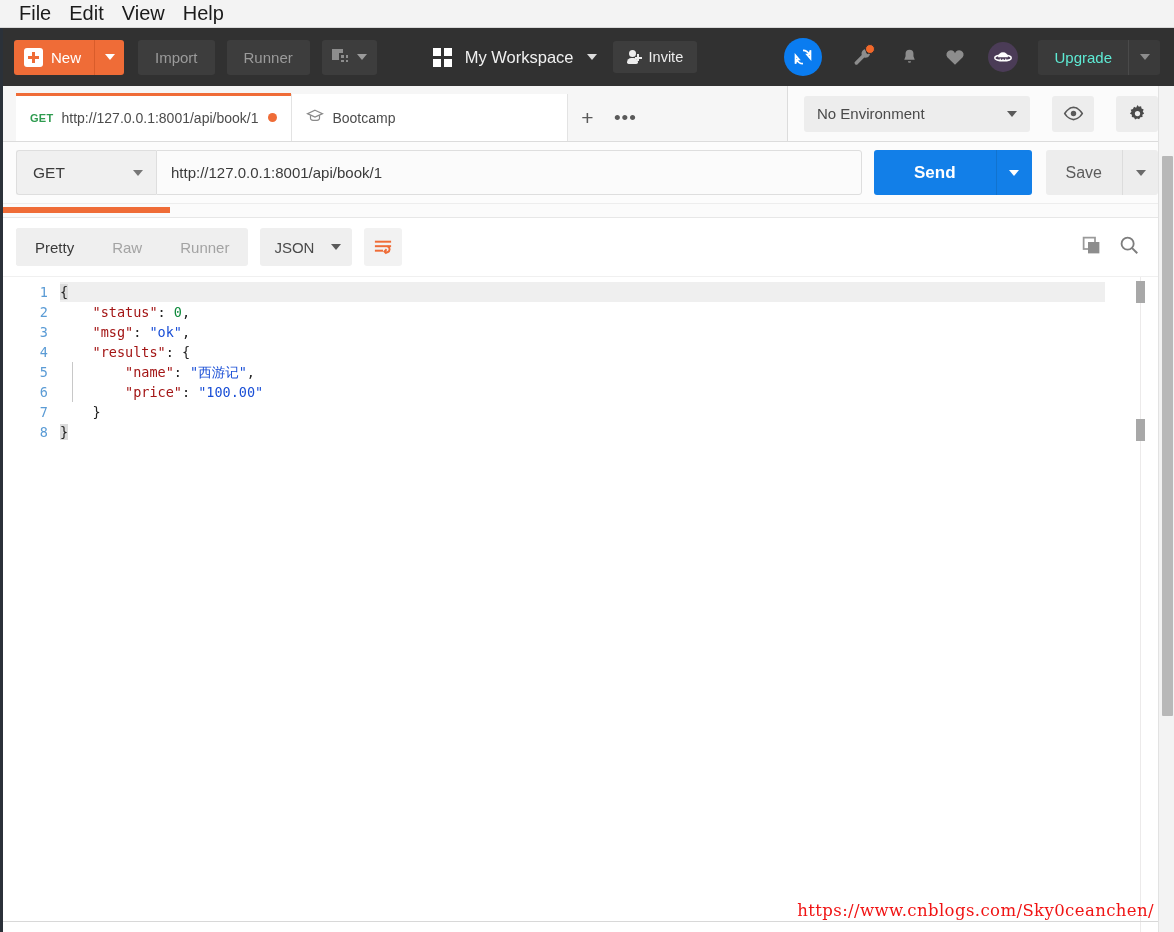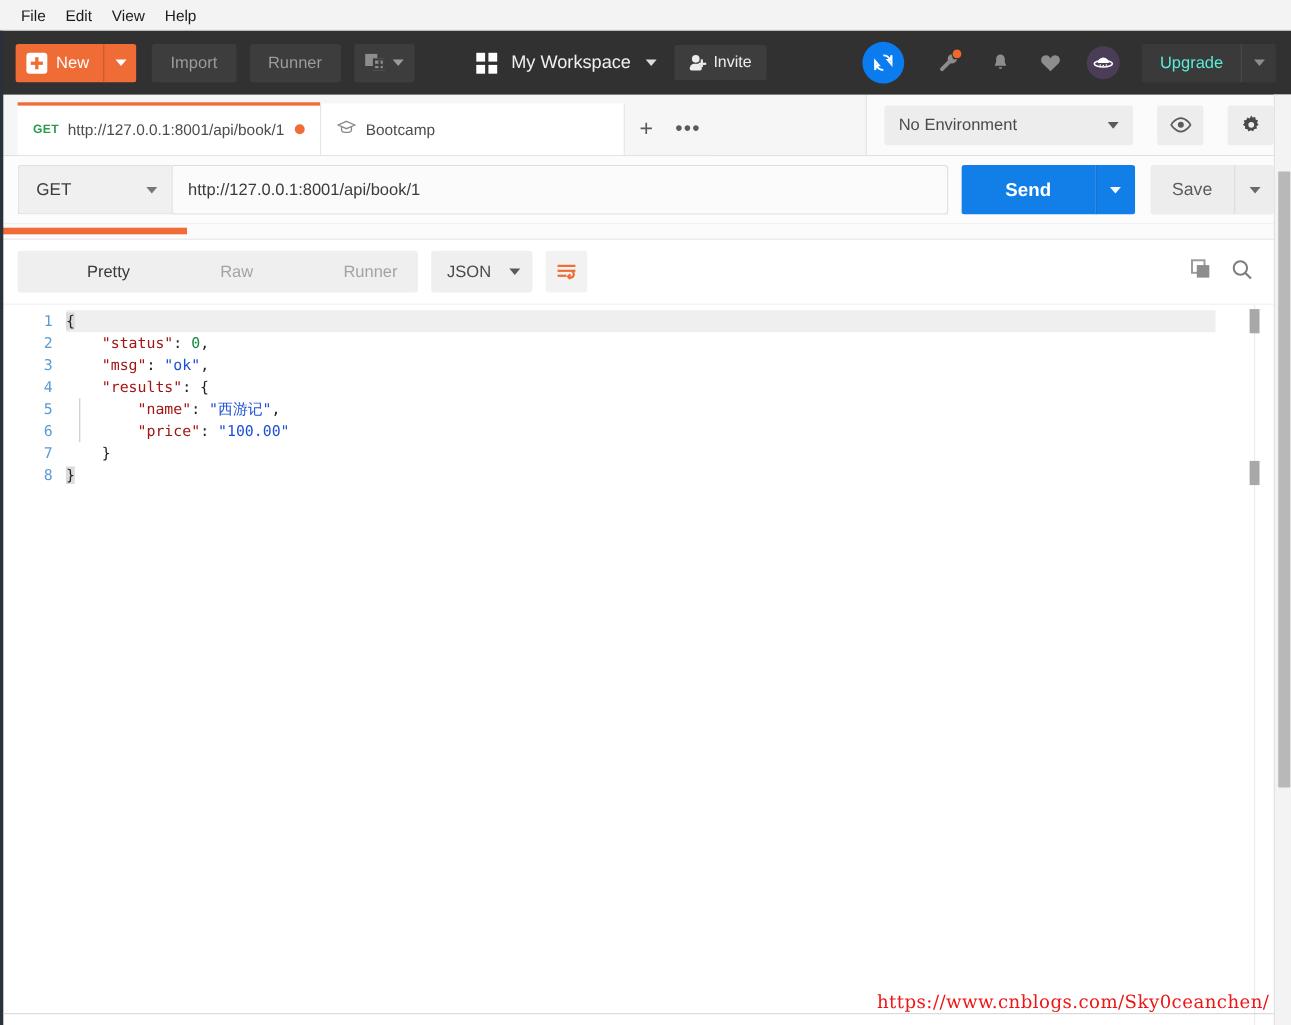--- a/index.html
+++ b/index.html
@@ -19,21 +19,21 @@
   
   .menubar {
     height: 28px;
     background: #f3f3f3;
     border-bottom: 1px solid #d9d9d9;
     display: flex; align-items: center;
     padding-left: 10px;
     flex: 0 0 28px;
   }
   .menubar .mi {
-    font-size: 14px;
+    font-size: 20px;
     color: #1b1b1b;
     padding: 2px 9px;
     cursor: default;
   }
 
   
   .toolbar {
     flex: 0 0 58px;
     background: #313131;
     display: flex; align-items: center;
@@ -310,21 +310,21 @@
     display: flex; align-items: center;
     padding: 0 16px;
     gap: 12px;
   }
   .seg {
     display: flex; background: #efefef; border-radius: 3px; height: 38px;
     overflow: hidden;
   }
   .seg .s {
     display: flex; align-items: center; padding: 13px 19px;
-    font-size: 15px; color: #a3a3a3; margin-left: 44px;
+    font-size: 15px; color: #a3a3a3;
   }
   .seg .s.on { background: #efefef; color: #3a3a3a; }
   .fmt-select {
     width: 92px; height: 38px; background: #efefef; border-radius: 3px;
     display: flex; align-items: center; justify-content: space-between;
     padding: 0 11px 0 14px;
     font-size: 15px; color: #4a4a4a;
   }
   .wrap-btn {
     width: 38px; height: 38px; background: #f2f2f2; border-radius: 3px;

